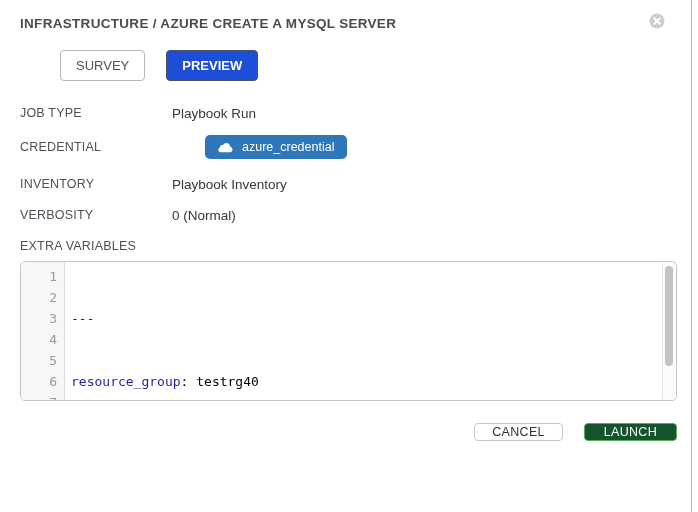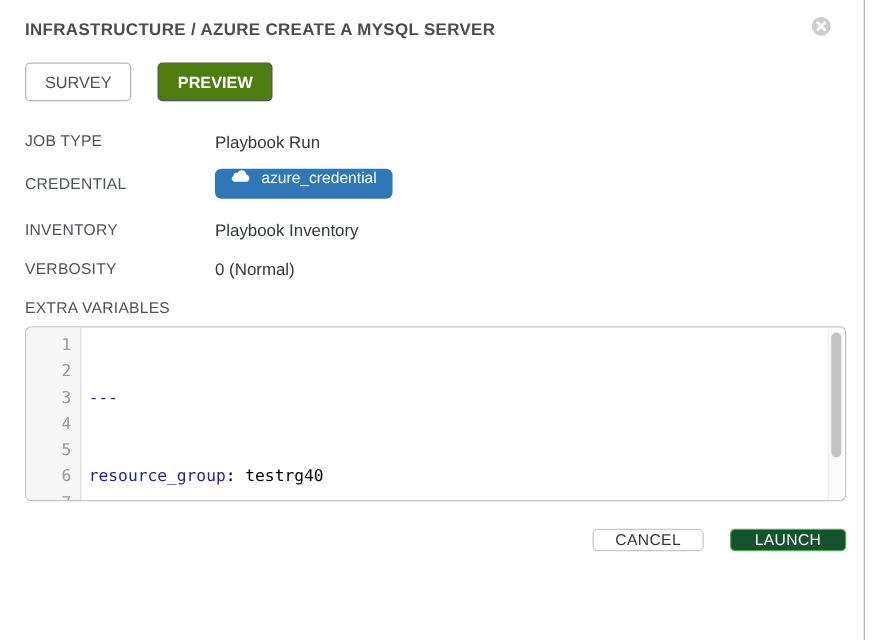--- a/index.html
+++ b/index.html
@@ -24,33 +24,33 @@
     font-size:13.5px; font-weight:bold; color:#4e4c4a;
     letter-spacing:0.3px; line-height:18px;
   }
   .close-btn { margin-top:-2px; margin-right:12px; cursor:pointer; line-height:0; }
   
   .tabs { display:flex; gap:21px; margin-top:17px; }
   .tab {
     height:31px; display:inline-flex; align-items:center;
     padding:0 15px; font-size:13px; border-radius:4px; cursor:pointer;
   }
-  .tab.inactive { background:#fff; border:1px solid #b7b7b7; color:#4d5258; }
-  .tab.active   { background:#4d7c0f; border:1px solid #4d5258; color:#fff; font-weight:600; }
+  .tab.inactive { background:#fff; border:1px solid #b7b7b7; color:#4d5258;margin-left:40px; }
+  .tab.active   { background:#1d4ed8; border:1px solid #4d5258; color:#fff; font-weight:600; }
   
   .details { margin-top:23px; }
   .drow { display:flex; align-items:center; height:18px; margin-bottom:13px; }
-  .drow.badge-row { height:24px; margin-bottom:16px; }
+  .drow.badge-row { height:24px; margin-bottom:16px;gap:33px; }
   .dlabel {
     width:152px; flex:0 0 152px;
     font-size:12.5px; color:#4d5258; letter-spacing:0.2px;
   }
   .dvalue { font-size:13.5px; color:#33383d; }
   .cred-badge {
-    display:inline-flex; gap:9px;
+    display:inline-flex; align-items:center; gap:9px;
     background:#2e77b8; color:#fff; border-radius:5px;
     height:24px; padding:0 13px; font-size:12.5px;
   }
   .extra-label { font-size:12.5px; color:#4d5258; height:18px; display:flex; align-items:center; letter-spacing:0.2px; }
   
   .editor {
     margin-top:6px; height:140px; width:657px;
     border:1px solid #c5c5c5; border-radius:5px;
     background:#fff; position:relative; overflow:hidden;
     font-family:"DejaVu Sans Mono", monospace; font-size:13px; line-height:21px;

